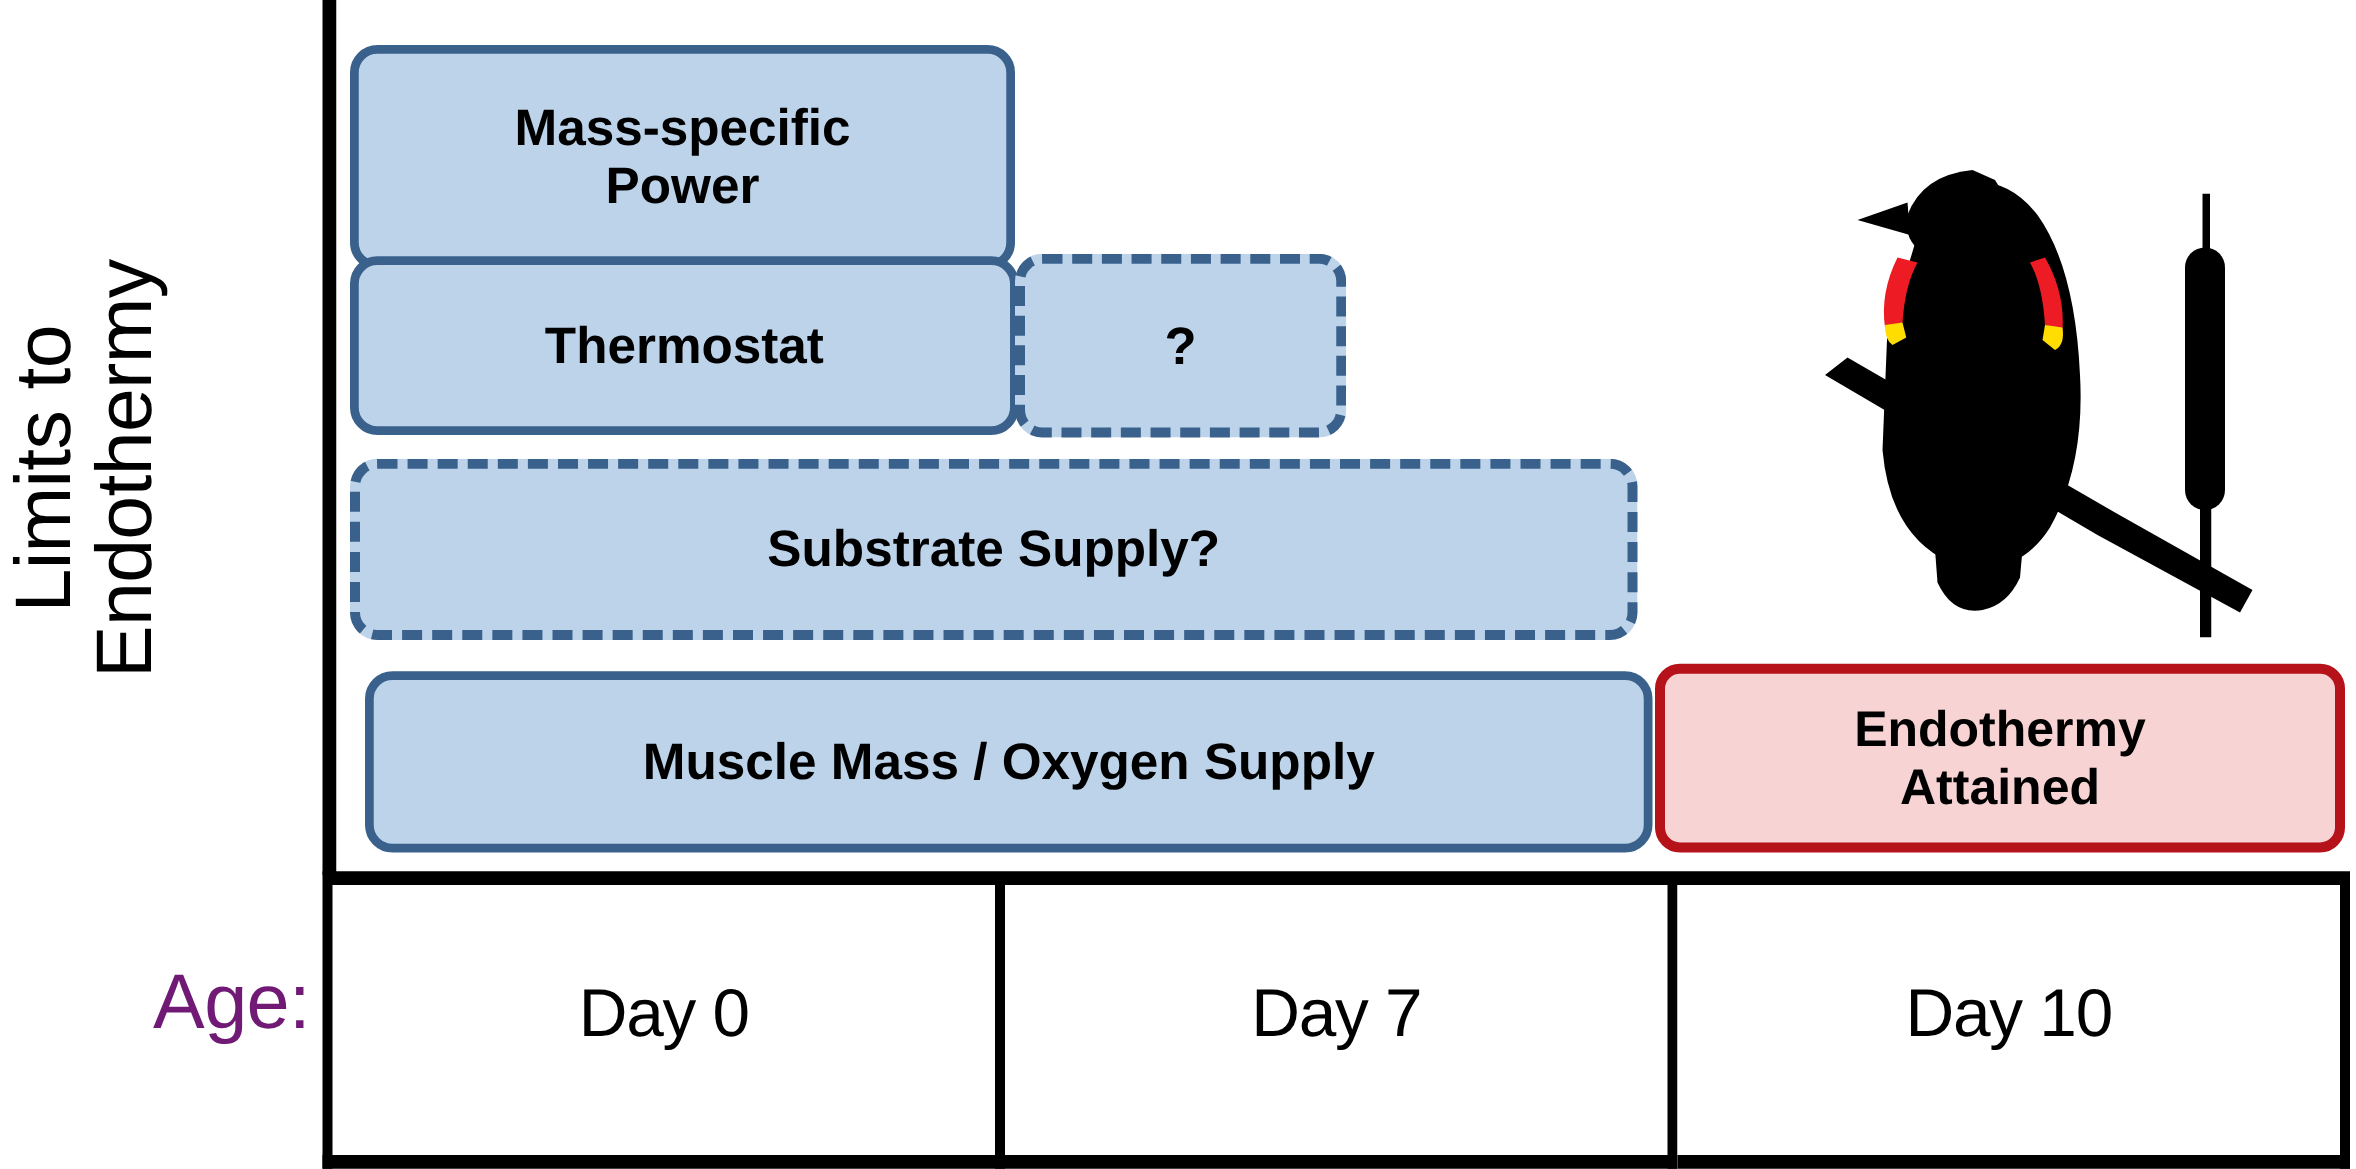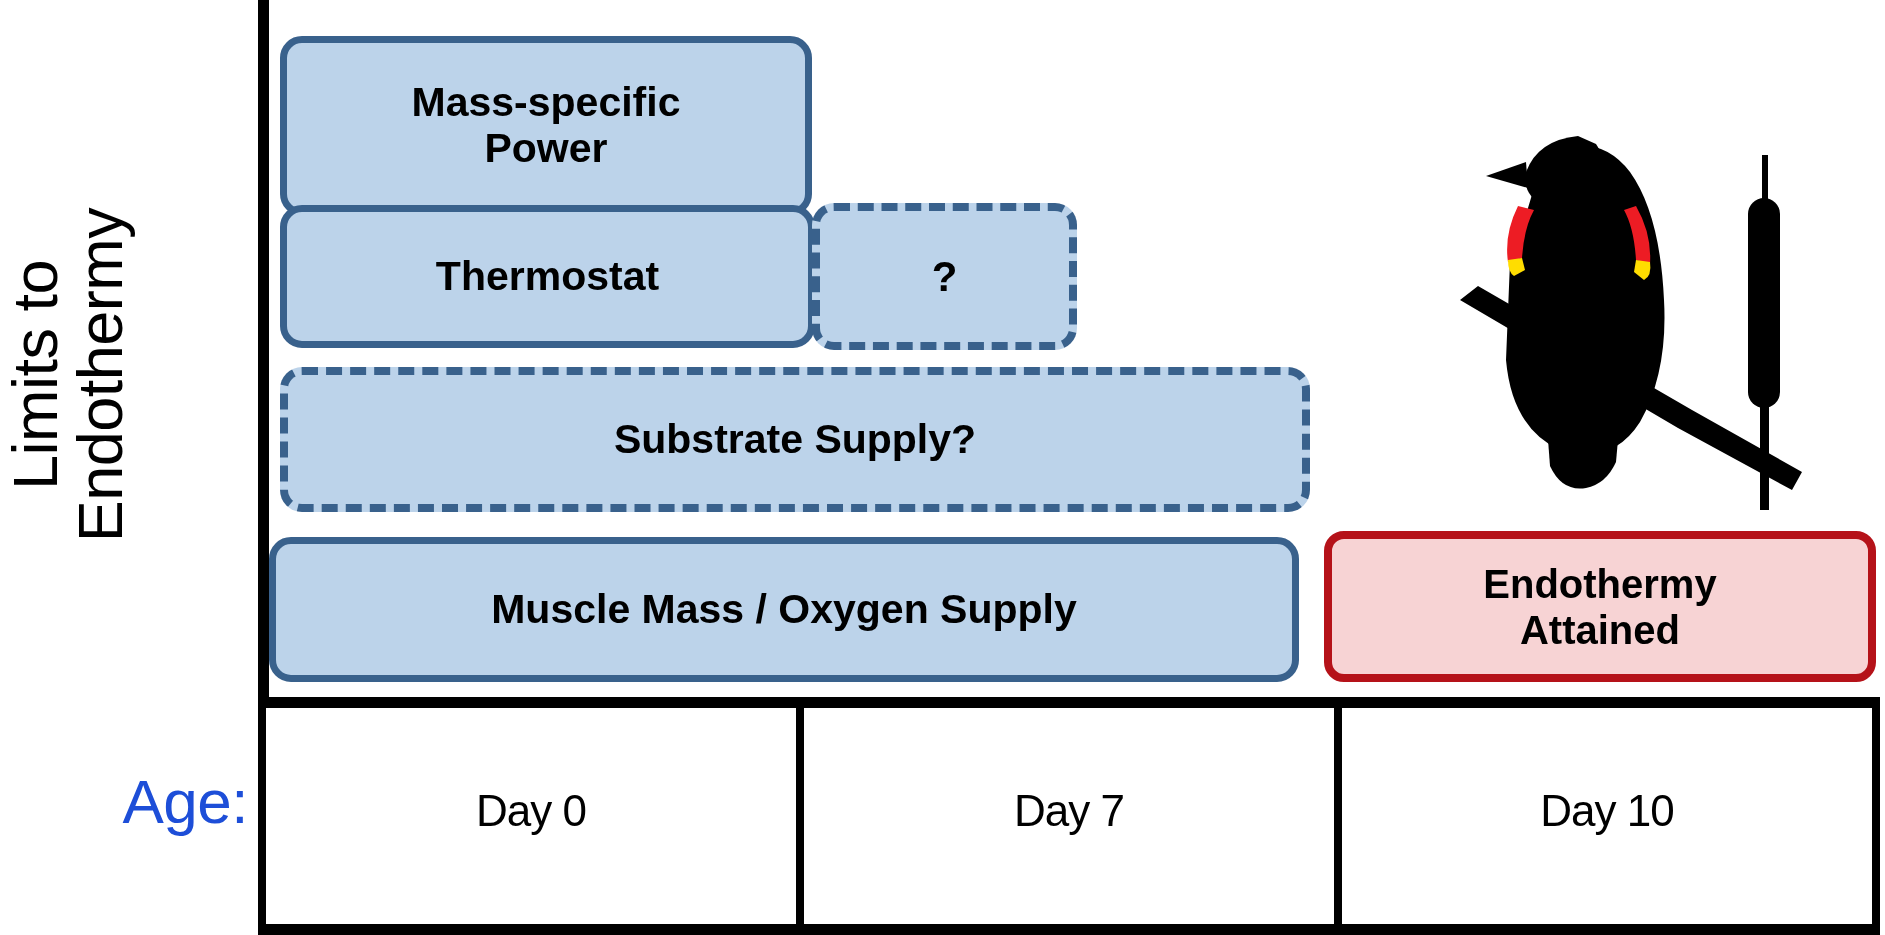--- a/index.html
+++ b/index.html
@@ -80,21 +80,21 @@
     font-weight: bold;
     font-family: "Liberation Sans", sans-serif;
   }
   .bar .bar-text.two-line { white-space: pre-line; }
   .bar .q-text { font-size: 42px; font-weight: bold; }
 
   #bar-power     { left: 280px; top: 36px;  width: 532px; height: 180px; }
   #bar-thermo    { left: 280px; top: 205px; width: 535px; height: 143px; }
   #bar-q         { left: 812px; top: 203px; width: 265px; height: 147px; }
   #bar-substrate { left: 280px; top: 367px; width: 1030px; height: 145px; }
-  #bar-muscle    { left: 269px; top: 537px; width: 1030px; height: 145px; }
+  #bar-muscle    { left: 292px; top: 537px; width: 1030px; height: 145px; }
   #bar-endo      { left: 1324px; top: 531px; width: 552px; height: 151px; }
   #bar-endo .bar-text { font-size: 40px; line-height: 1.15; }
 
   
   .title {
     position: absolute;
     left: 1155px;
     top: 22px;
     width: 730px;
     font-size: 60px;
@@ -114,42 +114,42 @@
   }
 
   
   .age-label {
     position: absolute;
     left: 58px;
     top: 766px;
     width: 190px;
     text-align: right;
     font-size: 62px;
-    color: #1d4ed8;
+    color: #701a75;
     letter-spacing: -0.5px;
   }
   .timeline {
     position: absolute;
     left: 258px;
     top: 697px;
     width: 1622px;
     height: 238px;
     box-sizing: border-box;
     border-top: 11px solid #000000;
     display: flex;
   }
   .timeline-cell {
     flex: 1 1 0;
     box-sizing: border-box;
     border-right: 8px solid #000000;
     border-bottom: 11px solid #000000;
     display: flex;
     align-items: center;
     justify-content: center;
-    font-size: 44px;
+    font-size: 54px;
     color: #000000;
     letter-spacing: -1px;
     background: #ffffff;
     padding-bottom: 10px;
   }
   .timeline-cell:first-child { border-left: 8px solid #000000; }
   .timeline-cell:last-child  { border-right: 8px solid #000000; }
 </style>
 </head>
 <body>

